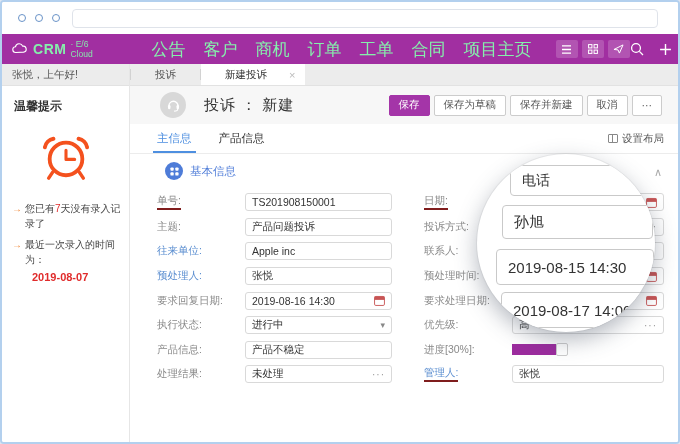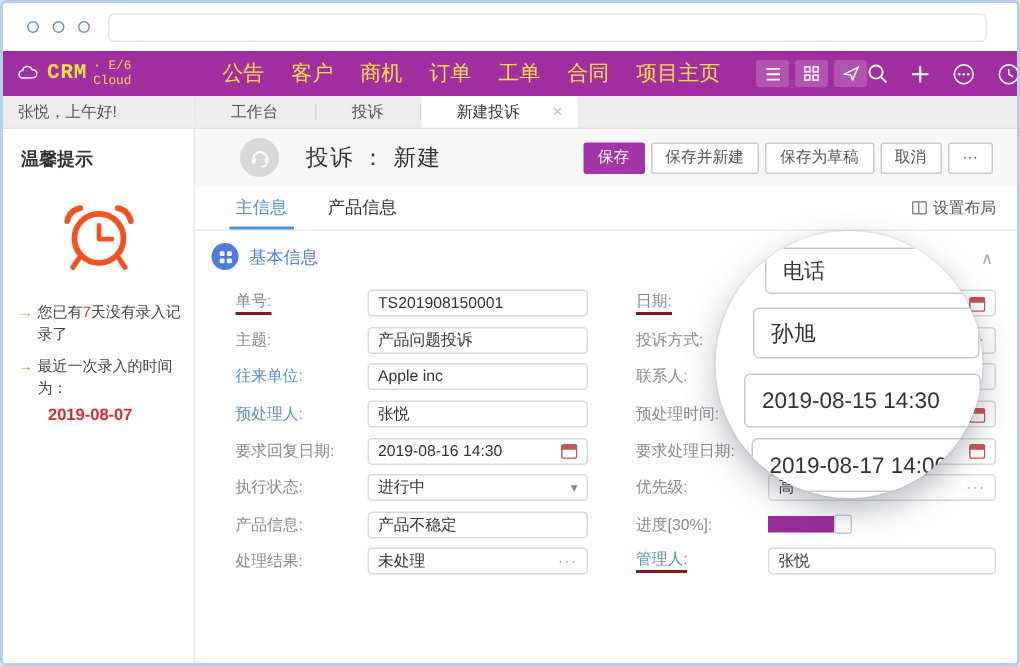--- a/index.html
+++ b/index.html
@@ -8,25 +8,25 @@
   .window {
     position:relative; width:680px; height:444px; background:#fff;
     border:2px solid #b3d0ee; border-radius:4px; overflow:hidden; margin:0 auto;
   }
   
   .browser-bar { position:absolute; left:0; top:0; width:100%; height:32px; background:#fff; display:flex; align-items:center; }
   .b-dots { display:flex; gap:9px; margin-left:16px; }
   .b-dot { width:8px; height:8px; border-radius:50%; border:1.5px solid #6a93c8; background:#fff; }
   .url-bar { margin-left:12px; width:586px; height:19px; border:1px solid #dfe3ea; border-radius:4px; background:#fff; font-size:10px; padding:0 6px; color:#333; outline:none; }
   
-  .app-header { position:absolute; left:0; top:32px; width:100%; height:30px; background:#a12fa1; display:flex; align-items:center; color:#fde047;font-family:Liberation Mono, monospace; }
+  .app-header { position:absolute; left:0; top:32px; width:100%; height:30px; background:#a12fa1; display:flex; align-items:center; color:#86efac; }
   .brand { display:flex; align-items:center; margin-left:10px; gap:6px; }
   .brand-name { font-size:14px; font-weight:bold; letter-spacing:.5px; }
   .brand-suffix { font-size:8.5px; opacity:.95; margin-left:-2px; }
-  .nav { display:flex; gap:18px; margin-left:52px; font-size:14px; }
+  .nav { display:flex; gap:18px; margin-left:52px; font-size:17px; }
   .nav-item { cursor:pointer; white-space:nowrap; }
   .hdr-sq-group { display:flex; gap:4px; margin-left:24px; }
   .hdr-sq { width:22px; height:18px; background:#b254b2; border-radius:2px; display:flex; align-items:center; justify-content:center; }
   .hdr-right { display:flex; align-items:center; gap:15px; margin-left:auto; margin-right:14px; }
   .hicon { display:flex; align-items:center; justify-content:center; }
   
   .sidebar { position:absolute; left:0; top:62px; width:128px; bottom:0; background:#fff; border-right:1px solid #e6e6e6; }
   .greeting { height:22px; background:#ececec; font-size:10.5px; color:#555; display:flex; align-items:center; padding-left:10px; border-bottom:1px solid #e2e2e2; }
   .tips-title { font-size:12px; color:#333; font-weight:bold; padding:12px 0 0 12px; }
   .alarm-wrap { display:flex; justify-content:center; margin-top:16px; }
@@ -52,21 +52,21 @@
   
   .subtabs { position:absolute; left:0; top:60px; right:0; height:30px; background:#fff; display:flex; align-items:center; border-bottom:1px solid #ececec; }
   .subtab { font-size:11.5px; color:#333; margin-left:27px; height:100%; display:flex; align-items:center; cursor:pointer; position:relative; }
   .subtab.active { color:#4e8fe0; }
   .subtab.active::after { content:""; position:absolute; left:-4px; right:-4px; bottom:0; height:2px; background:#4e8fe0; }
   .layout-link { margin-left:auto; margin-right:14px; display:flex; align-items:center; gap:4px; font-size:10.5px; color:#555; cursor:pointer; }
   .layout-ico { width:10px; height:9px; border:1px solid #888; border-radius:1px; position:relative; }
   .layout-ico::after { content:""; position:absolute; left:2.5px; top:0; bottom:0; width:1px; background:#888; }
   
   .content { position:absolute; left:0; top:90px; right:0; bottom:0; background:#fff; }
-  .section-hd { position:absolute; left:11px; display:flex; align-items:center; gap:7px; }
+  .section-hd { position:absolute; left:35px; display:flex; align-items:center; gap:7px; }
   .sec-ico { width:18px; height:18px; border-radius:50%; background:#4e7cd8; display:flex; align-items:center; justify-content:center; }
   .sec-label { font-size:11.5px; color:#4e7cd8; }
   .collapse { position:absolute; right:16px; color:#aaa; font-size:11px; cursor:pointer; }
   
   .formgrid { position:absolute; left:27px; top:36px; display:grid; grid-template-columns:88px 147px 32px 88px 152px; grid-auto-rows:24.6px; align-items:center; }
   .lbl { font-size:10.5px; color:#8a8a8a; white-space:nowrap; }
   .lbl .t { display:inline-block; }
   .lbl.req .t { border-bottom:2px solid #7f1d1d; padding-bottom:0px; }
   .lbl.link { color:#5b8ed0; }
   .inp { height:18px; border:1px solid #d9d9d9; border-radius:3px; background:#fff; display:flex; align-items:center; font-size:10.5px; color:#333; padding:0 6px; position:relative; }
@@ -188,23 +188,20 @@
         <span class="tip-arrow">→</span>
         <span>最近一次录入的时间为：</span>
       </div>
       <div class="tip-date">2019-08-07</div>
     </div>
   </div>
 
   <div class="main">
 
     <div class="tabstrip">
-      <div class="tab">
-          <span>工作台</span>
-        </div>
       <div class="tab-sep"></div>
       <div class="tab">
           <span>投诉</span>
         </div>
       <div class="tab-sep"></div>
       <div class="tab active">
         <span>新建投诉</span>
         <span class="tab-close">×</span>
       </div>
     </div>
@@ -214,22 +211,22 @@
         <svg width="15" height="14" viewBox="0 0 24 23">
           <path d="M4.5 13 a7.5 7.5 0 0 1 15 0" fill="none" stroke="#fff" stroke-width="2.4"></path>
           <rect x="3" y="11.5" width="4" height="7" rx="2" fill="#fff"></rect>
           <rect x="17" y="11.5" width="4" height="7" rx="2" fill="#fff"></rect>
           <path d="M19 18 q0 3.5 -6 3.5" fill="none" stroke="#fff" stroke-width="1.8"></path>
         </svg>
       </div>
       <div class="page-title">投诉 ： 新建</div>
       <div class="btns">
         <button class="btn primary">保存</button>
+        <button class="btn">保存为草稿</button>
         <button class="btn">保存并新建</button>
-        <button class="btn">保存为草稿</button>
         <button class="btn">取消</button>
         <button class="btn">···</button>
       </div>
     </div>
 
     <div class="subtabs">
       <div class="subtab active">主信息</div>
       <div class="subtab">产品信息</div>
       <div class="layout-link">
         <span class="layout-ico"></span>

